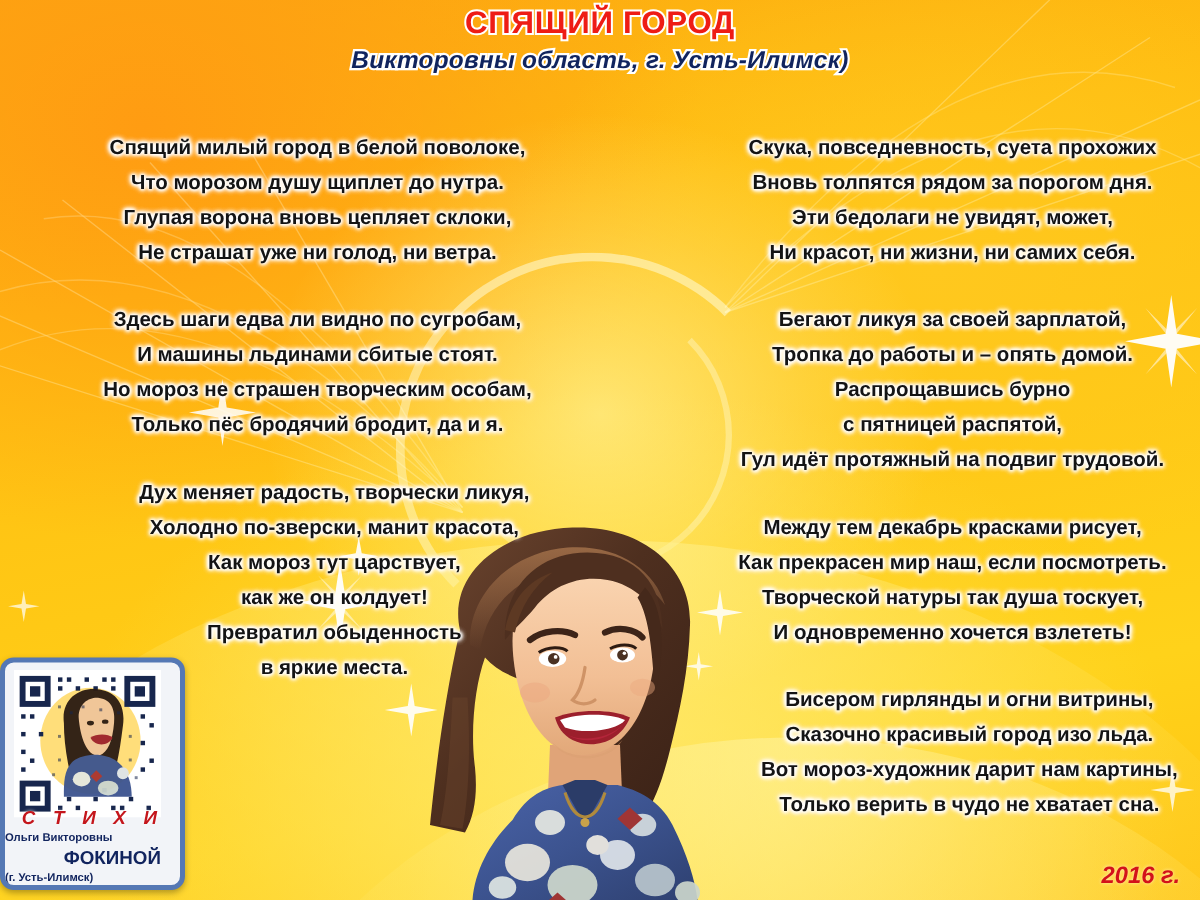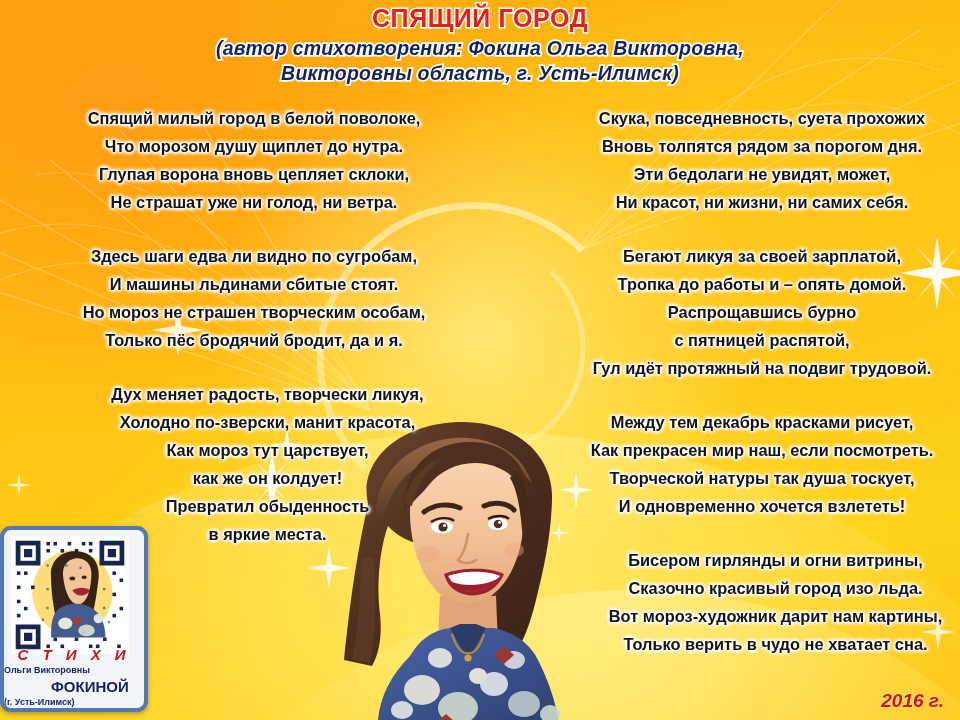--- a/index.html
+++ b/index.html
@@ -248,21 +248,20 @@
     </div>
     <div class="sparkle" style="left:4px; top:470px;">
       <svg width="30" height="30" viewBox="0 0 100 100">
         <path fill="#ffffff" opacity=".7" d="M50 8 L56 44 L92 50 L56 56 L50 92 L44 56 L8 50 L44 44 Z"></path>
       </svg>
     </div>
   </div>
 
   <div class="title-wrap">
     <div class="main-title">СПЯЩИЙ ГОРОД</div>
-    <div class="sub-title">(автор стихотворения: Фокина Ольга Викторовна,</div>
     <div class="sub-title">Викторовны область, г. Усть-Илимск)</div>
   </div>
 
   <div class="poem left">
     <div class="stanza">
       <span class="line">Спящий милый город в белой поволоке,</span>
       <span class="line">Что морозом душу щиплет до нутра.</span>
       <span class="line">Глупая ворона вновь цепляет склоки,</span>
       <span class="line">Не страшат уже ни голод, ни ветра.</span>
     </div>

